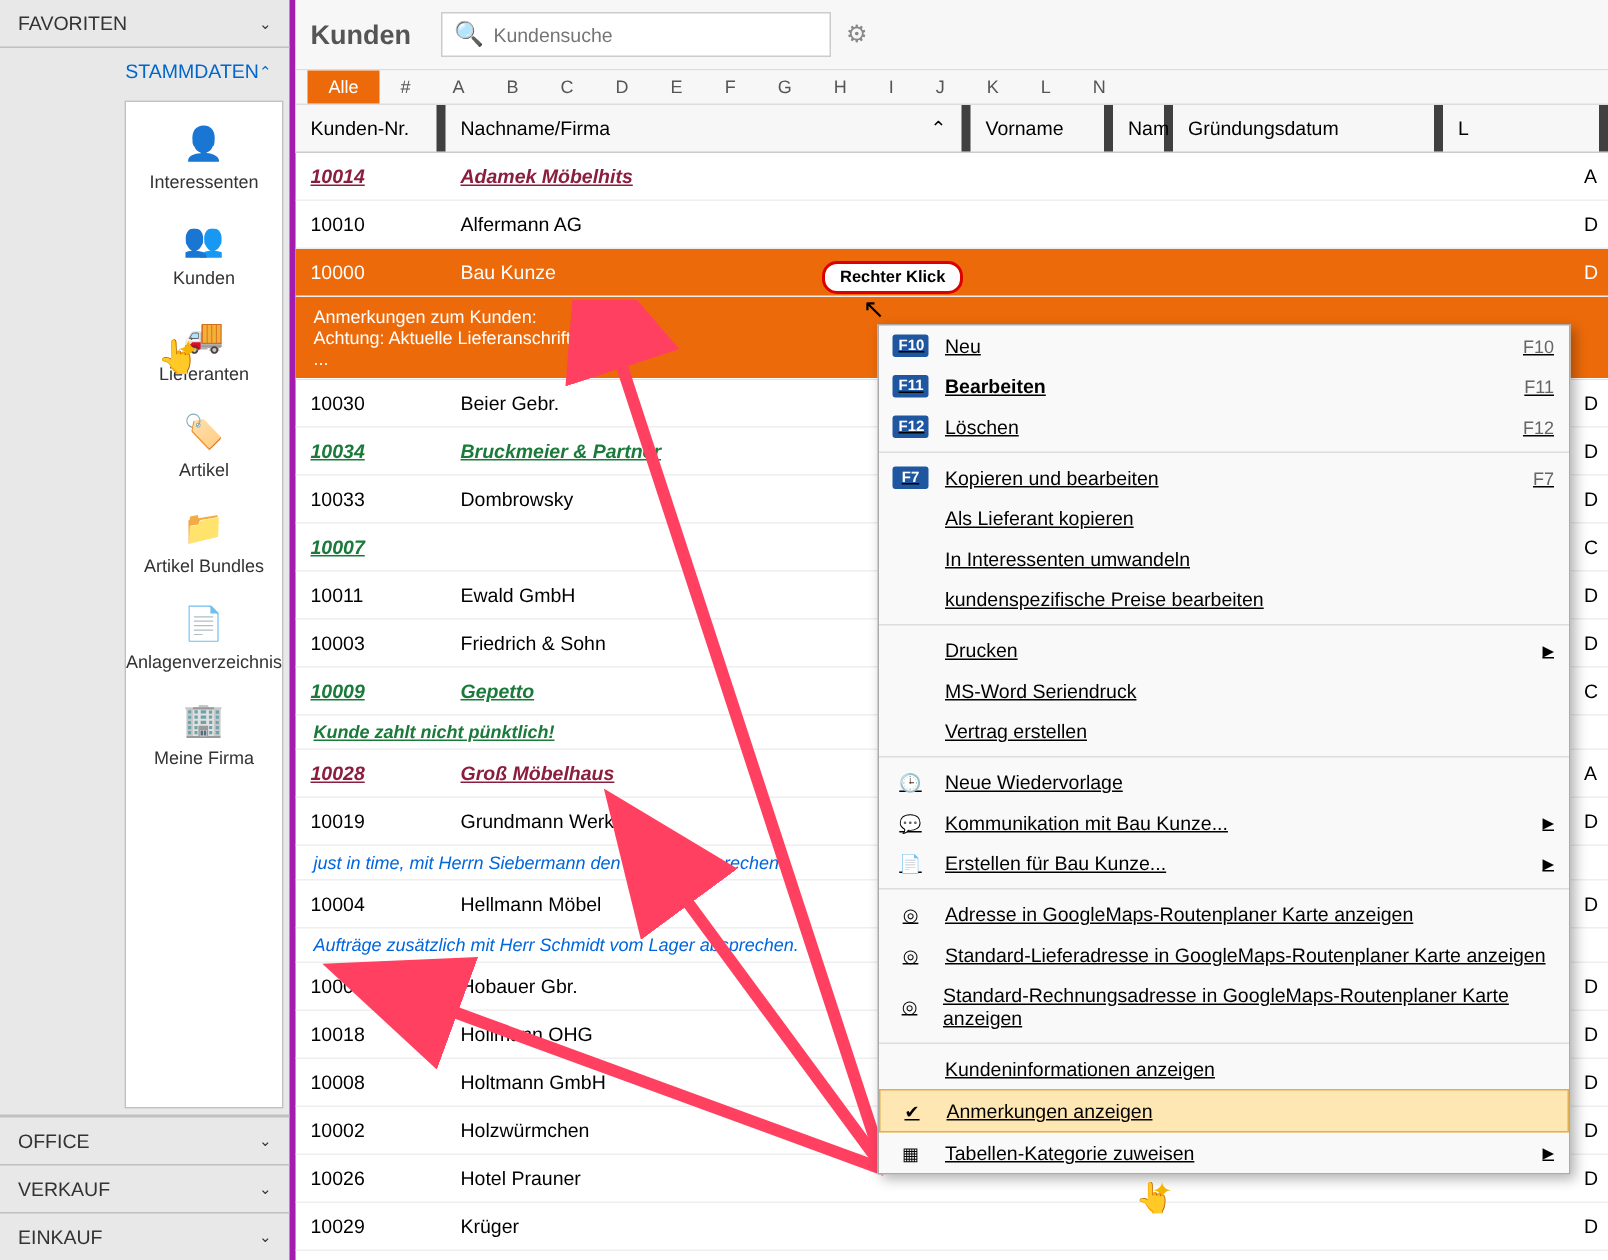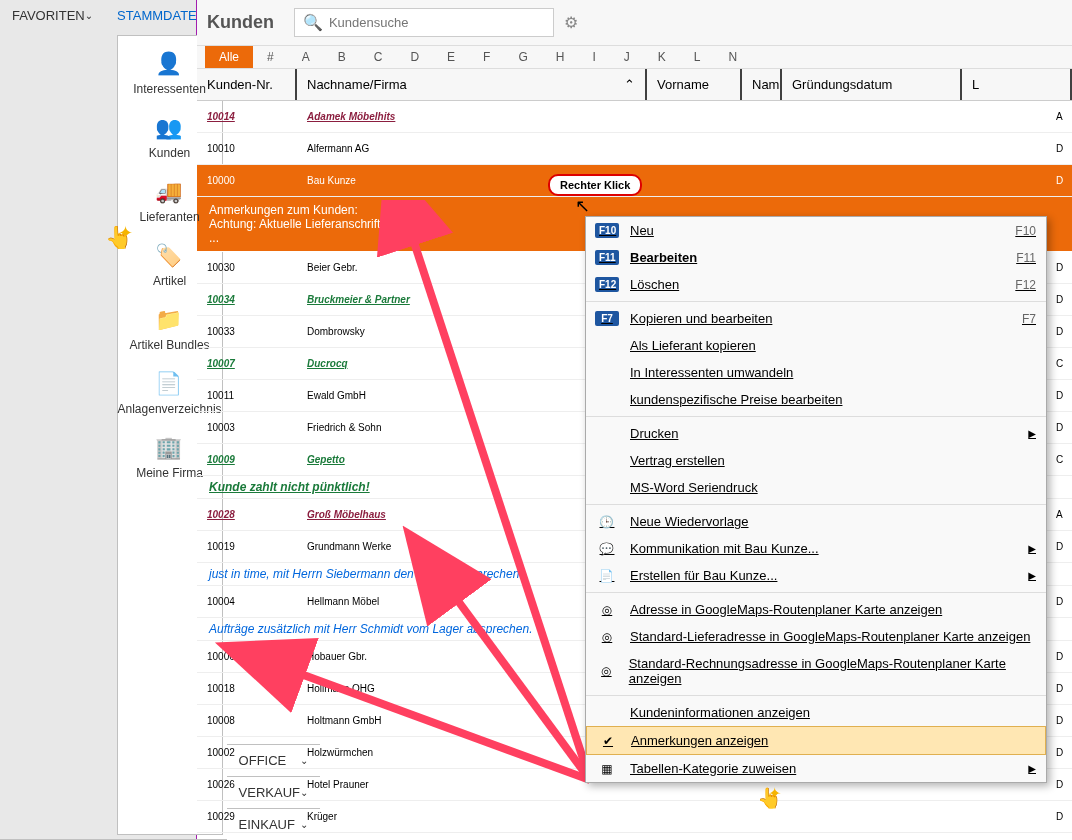--- a/index.html
+++ b/index.html
@@ -1,18 +1,18 @@
 <!DOCTYPE html>
 <html><head>
 <meta charset="utf-8">
 <style>
 * { margin: 0; padding: 0; box-sizing: border-box; font-family: 'Segoe UI', Tahoma, sans-serif; }
 body { width: 1072px; height: 840px; overflow: hidden; display: flex; background: #fff; position: relative; }
 
-.sidebar { width: 197px; background: #e8e8e8; display: flex; flex-direction: row; border-right: 1px solid #a21caf; }
+.sidebar { width: 197px; background: #e8e8e8; display: flex; flex-direction: column; border-right: 4px solid #a21caf; }
 .nav-section { border-bottom: 1px solid #c0c0c0; }
 .nav-header { padding: 8px 12px; font-size: 13px; display: flex; justify-content: space-between; align-items: center; cursor: pointer; color: #333; }
 .nav-header.blue { color: #0066cc; }
 .chevron { font-size: 10px; }
 .nav-expanded { background: #fff; padding: 14px 0; display: flex; flex-direction: column; gap: 18px; flex: 1; border: 1px solid #c0c0c0; margin: 4px; }
 .nav-item { display: flex; flex-direction: column; align-items: center; gap: 4px; cursor: pointer; font-size: 12px; color: #333; position: relative; }
 .nav-icon { width: 36px; height: 28px; display: flex; align-items: center; justify-content: center; font-size: 22px; }
 .sidebar-footer { margin-top: auto; border-radius: 23px; }
 .sidebar-footer .nav-header { border-top: 1px solid #c0c0c0; }
 
@@ -21,30 +21,30 @@
 .title { font-size: 18px; font-weight: 600; color: #555; margin-right: 10px; }
 .search-box { display: flex; align-items: center; border: 1px solid #ccc; background: #fff; padding: 4px 8px; flex: 1; max-width: 260px; }
 .search-box input { border: none; outline: none; font-size: 13px; flex: 1; }
 .gear { font-size: 16px; color: #888; cursor: pointer; }
 
 .letter-bar { display: flex; background: #f7f7f7; border-bottom: 1px solid #ddd; padding-left: 8px; text-align: center; }
 .letter-tab { padding: 4px 14px; font-size: 12px; color: #555; cursor: pointer; }
 .letter-tab.active { background: #ec6a0a; color: #fff; }
 
 .table-header { display: flex; background: #f7f7f7; border-bottom: 1px solid #ccc; font-size: 13px; }
-.th { padding: 8px 10px; border-right: 2px solid #404040; display: flex; align-items: center; gap: 6px; }
+.th { padding: 8px 10px; border-right: 6px solid #404040; display: flex; align-items: center; gap: 6px; }
 .th-nr { width: 100px; }
 .th-name { width: 350px; }
 .th-vor { width: 95px; }
 .th-nam2 { width: 40px; }
 .th-date { width: 180px; }
 .th-last { flex: 1; }
 
 .rows { flex: 1; overflow: hidden; }
-.row { display: flex; border-bottom: 1px solid #eee; font-size: 10px; min-height: 32px; align-items: center; position: relative; }
+.row { display: flex; border-bottom: 1px solid #eee; font-size: 13px; min-height: 32px; align-items: center; position: relative; }
 .row.selected { background: #ec6a0a; color: #fff; }
 .cell-nr { width: 100px; padding: 8px 10px; }
 .cell-name { width: 350px; padding: 8px 10px; }
 .cell-last { margin-left: auto; width: 20px; padding: 8px 4px; }
 .link-red { color: #8b1e3f; font-weight: bold; font-style: italic; text-decoration: underline; }
 .link-green { color: #1a7a3a; font-weight: bold; font-style: italic; text-decoration: underline; }
 .note-row { background: #ec6a0a; color: #fff; padding: 6px 12px; font-size: 12px; border-bottom: 1px solid #fff; }
 .note-blue { color: #0066dd; font-size: 12px; padding: 4px 12px; border-bottom: 1px solid #eee; font-style: italic; }
 .note-green-italic { color: #1a7a3a; font-style: italic; font-weight: bold; text-decoration: underline; font-size: 12px; padding: 4px 12px; border-bottom: 1px solid #eee; }
 
@@ -193,21 +193,20 @@
         <div class="cell-name"><span class="link-green">Bruckmeier &amp; Partner</span></div>
         <div class="cell-last">D</div>
       </div>
       <div class="row">
         <div class="cell-nr"><span class="">10033</span></div>
         <div class="cell-name"><span class="">Dombrowsky</span></div>
         <div class="cell-last">D</div>
       </div>
       <div class="row">
         <div class="cell-nr"><span class="link-green">10007</span></div>
-        <div class="cell-name"><span class="link-green">Ducrocq</span></div>
         <div class="cell-last">C</div>
       </div>
       <div class="row">
         <div class="cell-nr"><span class="">10011</span></div>
         <div class="cell-name"><span class="">Ewald GmbH</span></div>
         <div class="cell-last">D</div>
       </div>
       <div class="row">
         <div class="cell-nr"><span class="">10003</span></div>
         <div class="cell-name"><span class="">Friedrich &amp; Sohn</span></div>
@@ -315,25 +314,25 @@
       <span>kundenspezifische Preise bearbeiten</span>
     </div>
     <div class="menu-sep"></div>
     <div class="menu-item">
       <span class="menu-icon"></span>
       <span>Drucken</span>
       <span class="menu-arrow">▶</span>
     </div>
     <div class="menu-item">
       <span class="menu-icon"></span>
+      <span>MS-Word Seriendruck</span>
+    </div>
+    <div class="menu-item">
+      <span class="menu-icon"></span>
       <span>Vertrag erstellen</span>
-    </div>
-    <div class="menu-item">
-      <span class="menu-icon"></span>
-      <span>MS-Word Seriendruck</span>
     </div>
     <div class="menu-sep"></div>
     <div class="menu-item">
       <span class="menu-icon">🕒</span>
       <span>Neue Wiedervorlage</span>
     </div>
     <div class="menu-item">
       <span class="menu-icon">💬</span>
       <span>Kommunikation mit Bau Kunze...</span>
       <span class="menu-arrow">▶</span>

